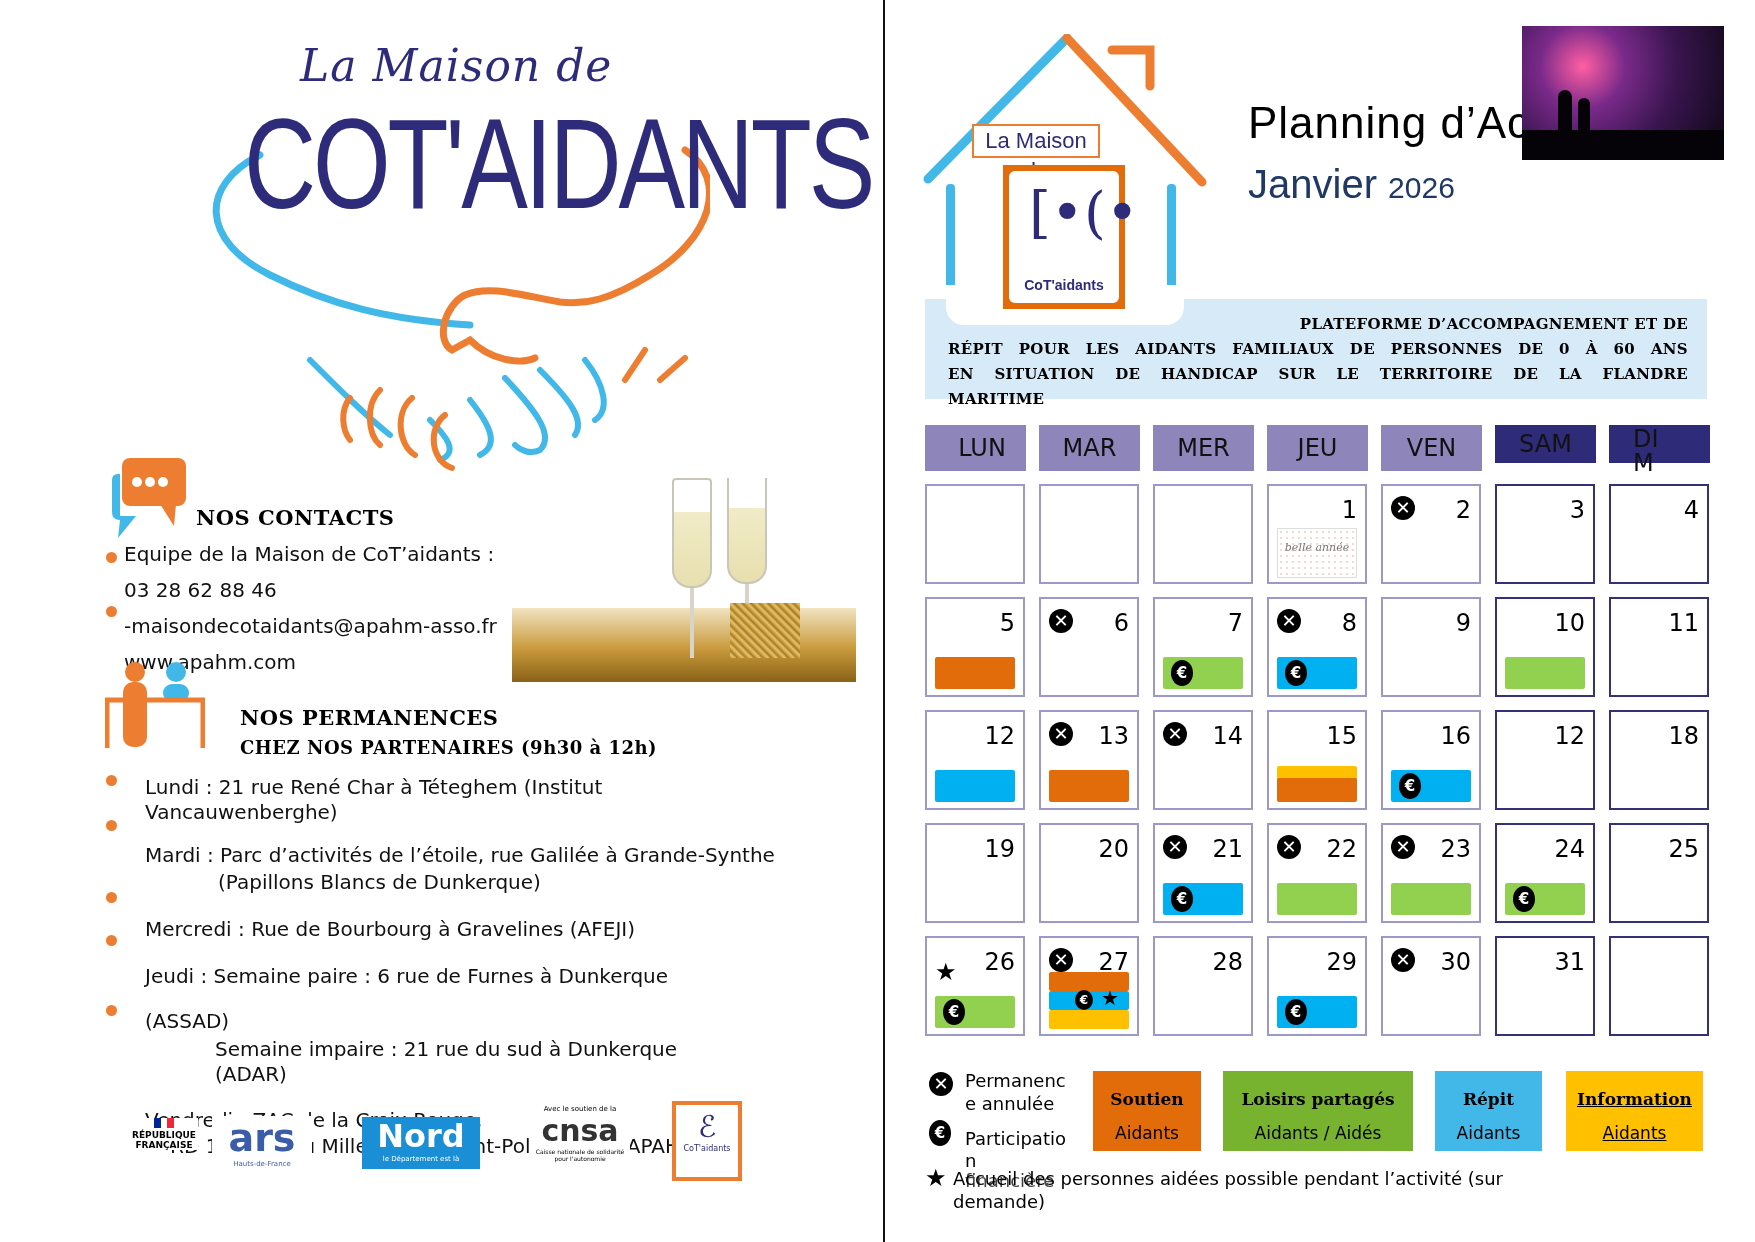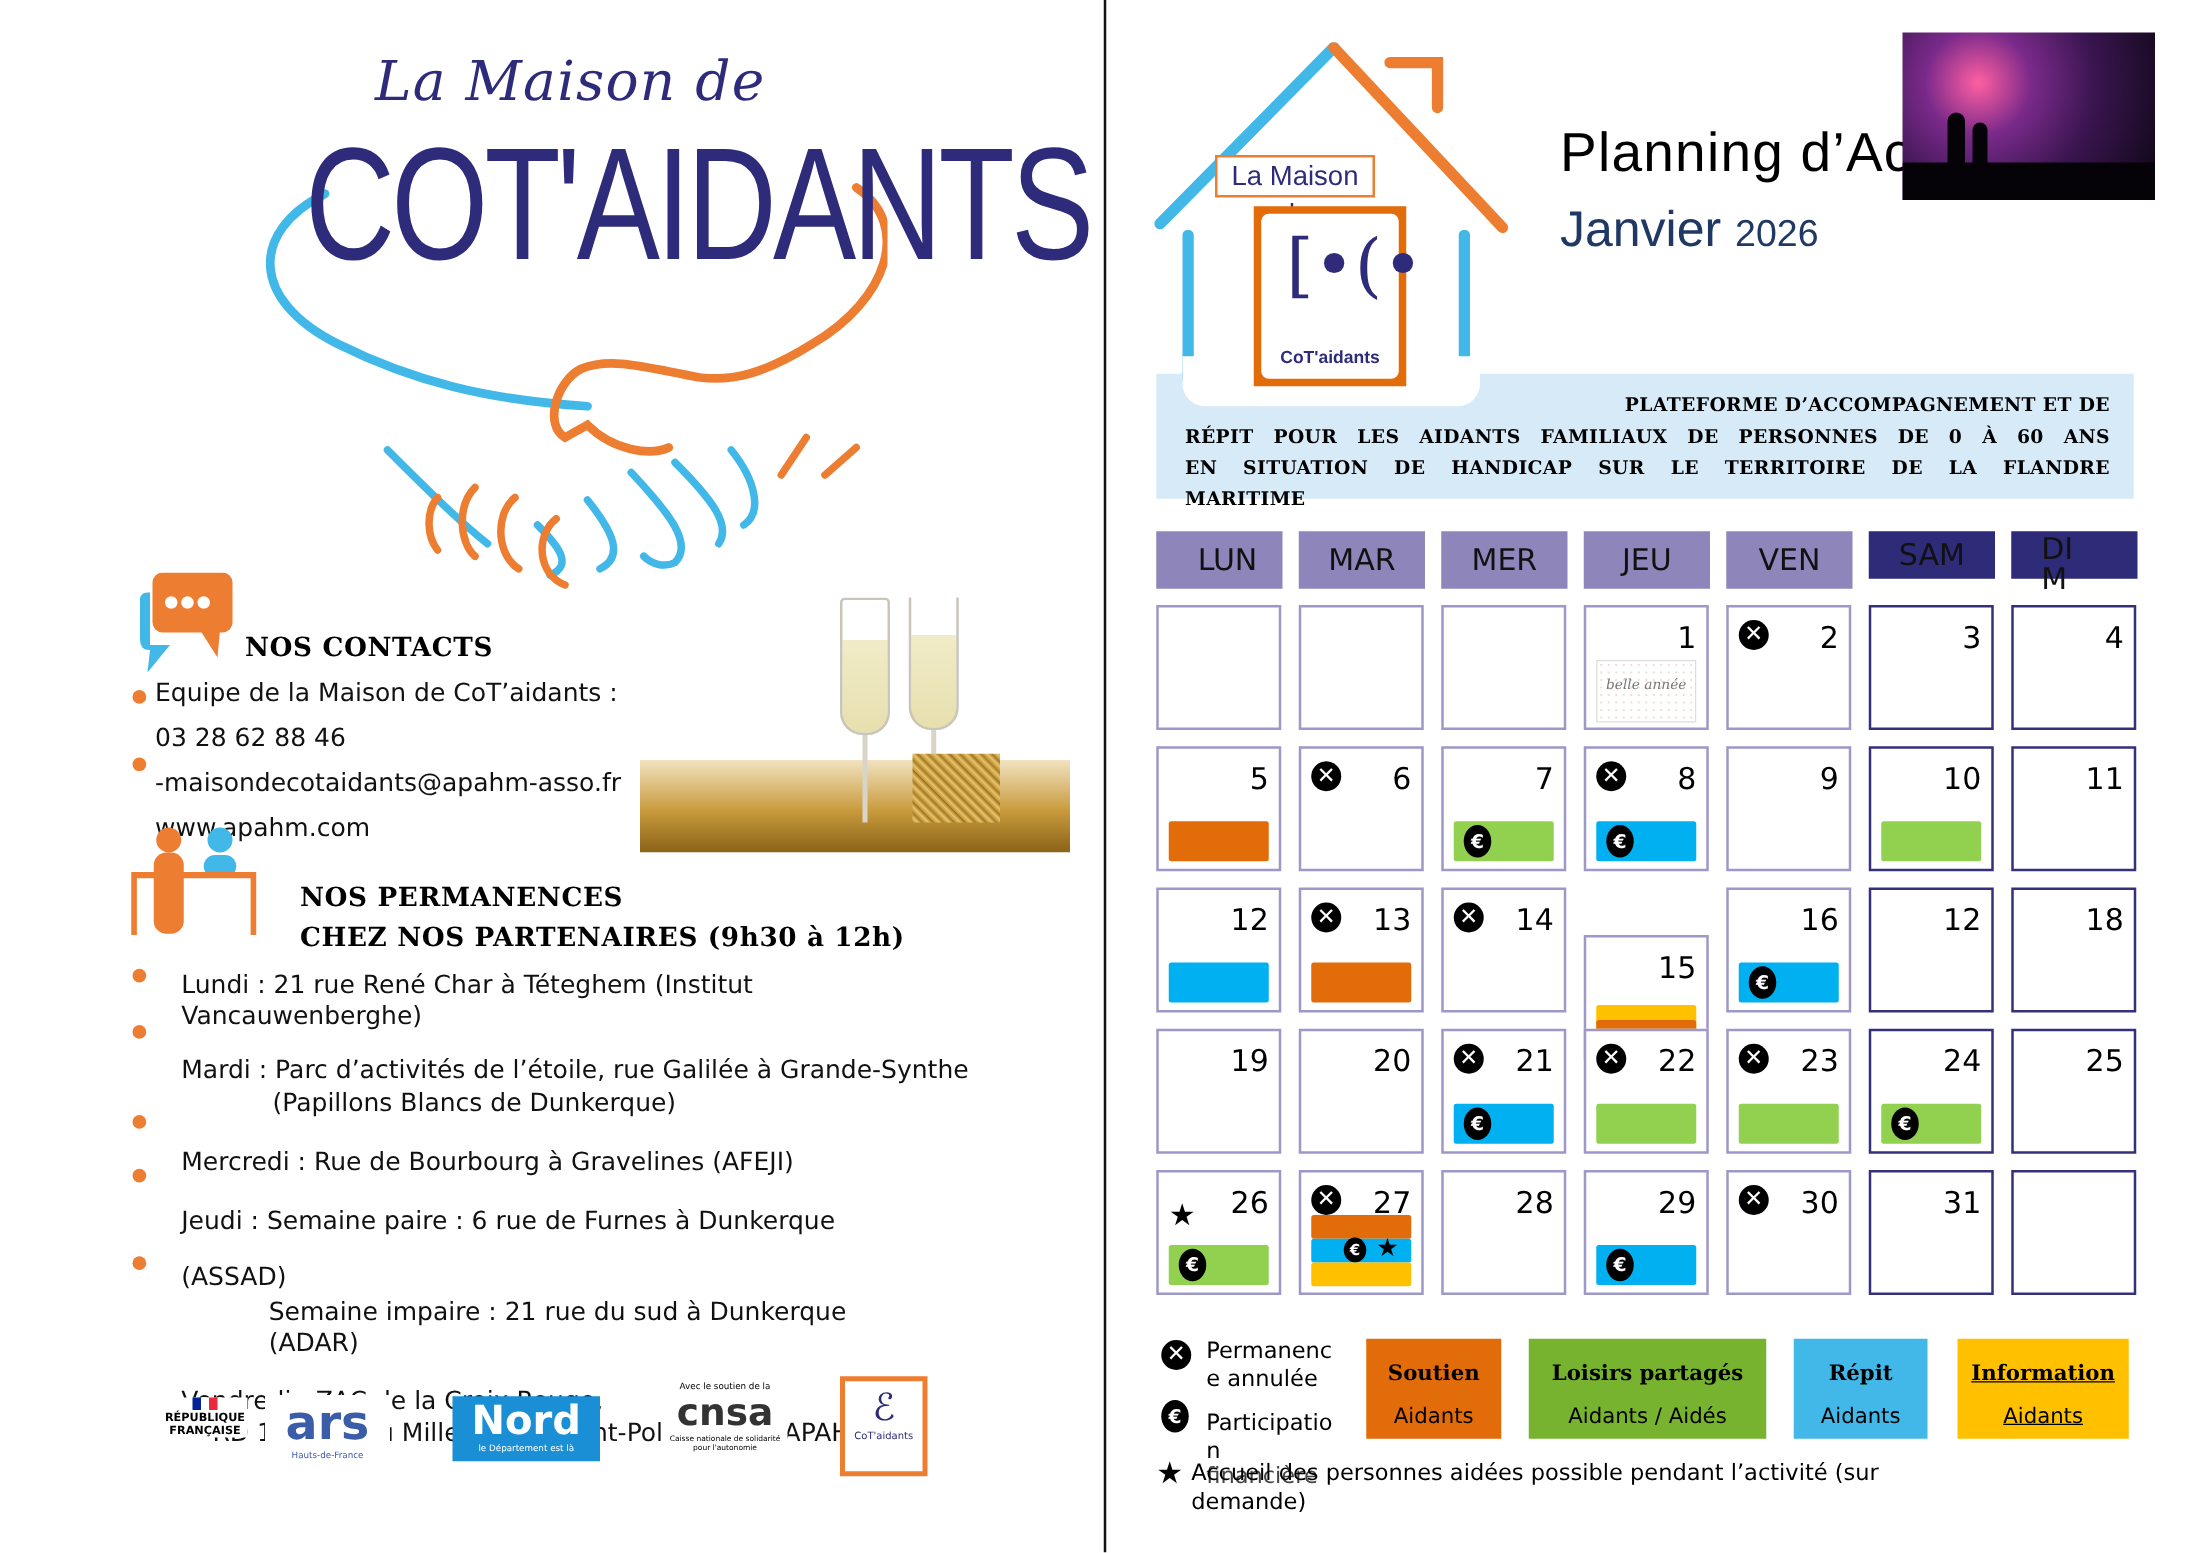--- a/index.html
+++ b/index.html
@@ -15,21 +15,21 @@
 
   .chat-icon { position: absolute; left: 106px; top: 458px; width: 82px; height: 80px; }
   .people-icon { position: absolute; left: 105px; top: 660px; width: 100px; height: 90px; }
 
   .heading-black { font-family: "DejaVu Serif", serif; font-weight: bold; letter-spacing: 0.5px; }
   .contacts-title { position: absolute; left: 196px; top: 505px; font-size: 21px; }
   .contact-line { position: absolute; left: 124px; font-size: 20px; color: #111; }
   .bullet { position: absolute; width: 11px; height: 11px; border-radius: 50%; background: #ed7d31; }
 
   .perm-title1 { position: absolute; left: 240px; top: 705px; font-size: 21px; }
-  .perm-title2 { position: absolute; left: 240px; top: 737px; font-size: 21px; }
+  .perm-title2 { position: absolute; left: 240px; top: 737px; font-size: 18px; }
   .perm-text { position: absolute; font-size: 20px; color: #111; line-height: 26px; }
 
   .champagne { position: absolute; left: 512px; top: 478px; width: 344px; height: 204px; overflow: hidden; }
   .partner { position: absolute; font-size: 9px; text-align: center; }
 
   
   .house { position: absolute; left: 922px; top: 34px; width: 300px; height: 290px; }
   .title-plan { position: absolute; left: 1248px; top: 98px; font-family: "Liberation Sans", sans-serif; font-size: 44px; color: #000; letter-spacing: 1px; }
   .title-month { position: absolute; left: 1248px; top: 162px; font-family: "Liberation Sans", sans-serif; font-size: 40px; color: #1f3864; }
   .title-month .year { font-size: 30px; }
@@ -274,21 +274,21 @@
       </div>
       <div class="cell" style="left: 1039px; top: 710px;">
         <div class="num">13</div>
         <div class="x-icon">✕</div>
         <div class="bar c-orange" style="top: 58px;"></div>
       </div>
       <div class="cell" style="left: 1153px; top: 710px;">
         <div class="num">14</div>
         <div class="x-icon">✕</div>
       </div>
-      <div class="cell" style="left: 1267px; top: 710px; margin-top: 38px;">
+      <div class="cell" style="left: 1267px; top: 710px;">
         <div class="num">15</div>
         <div class="bar c-yellow" style="top: 54px; height: 30px;"></div>
         <div class="bar c-orange" style="top: 66px; height: 24px;"></div>
       </div>
       <div class="cell" style="left: 1381px; top: 710px;">
         <div class="num">16</div>
         <div class="bar c-blue" style="top: 58px;">
           <div class="euro" style="left: 8px; top: 3px;">€</div>
         </div>
       </div>

